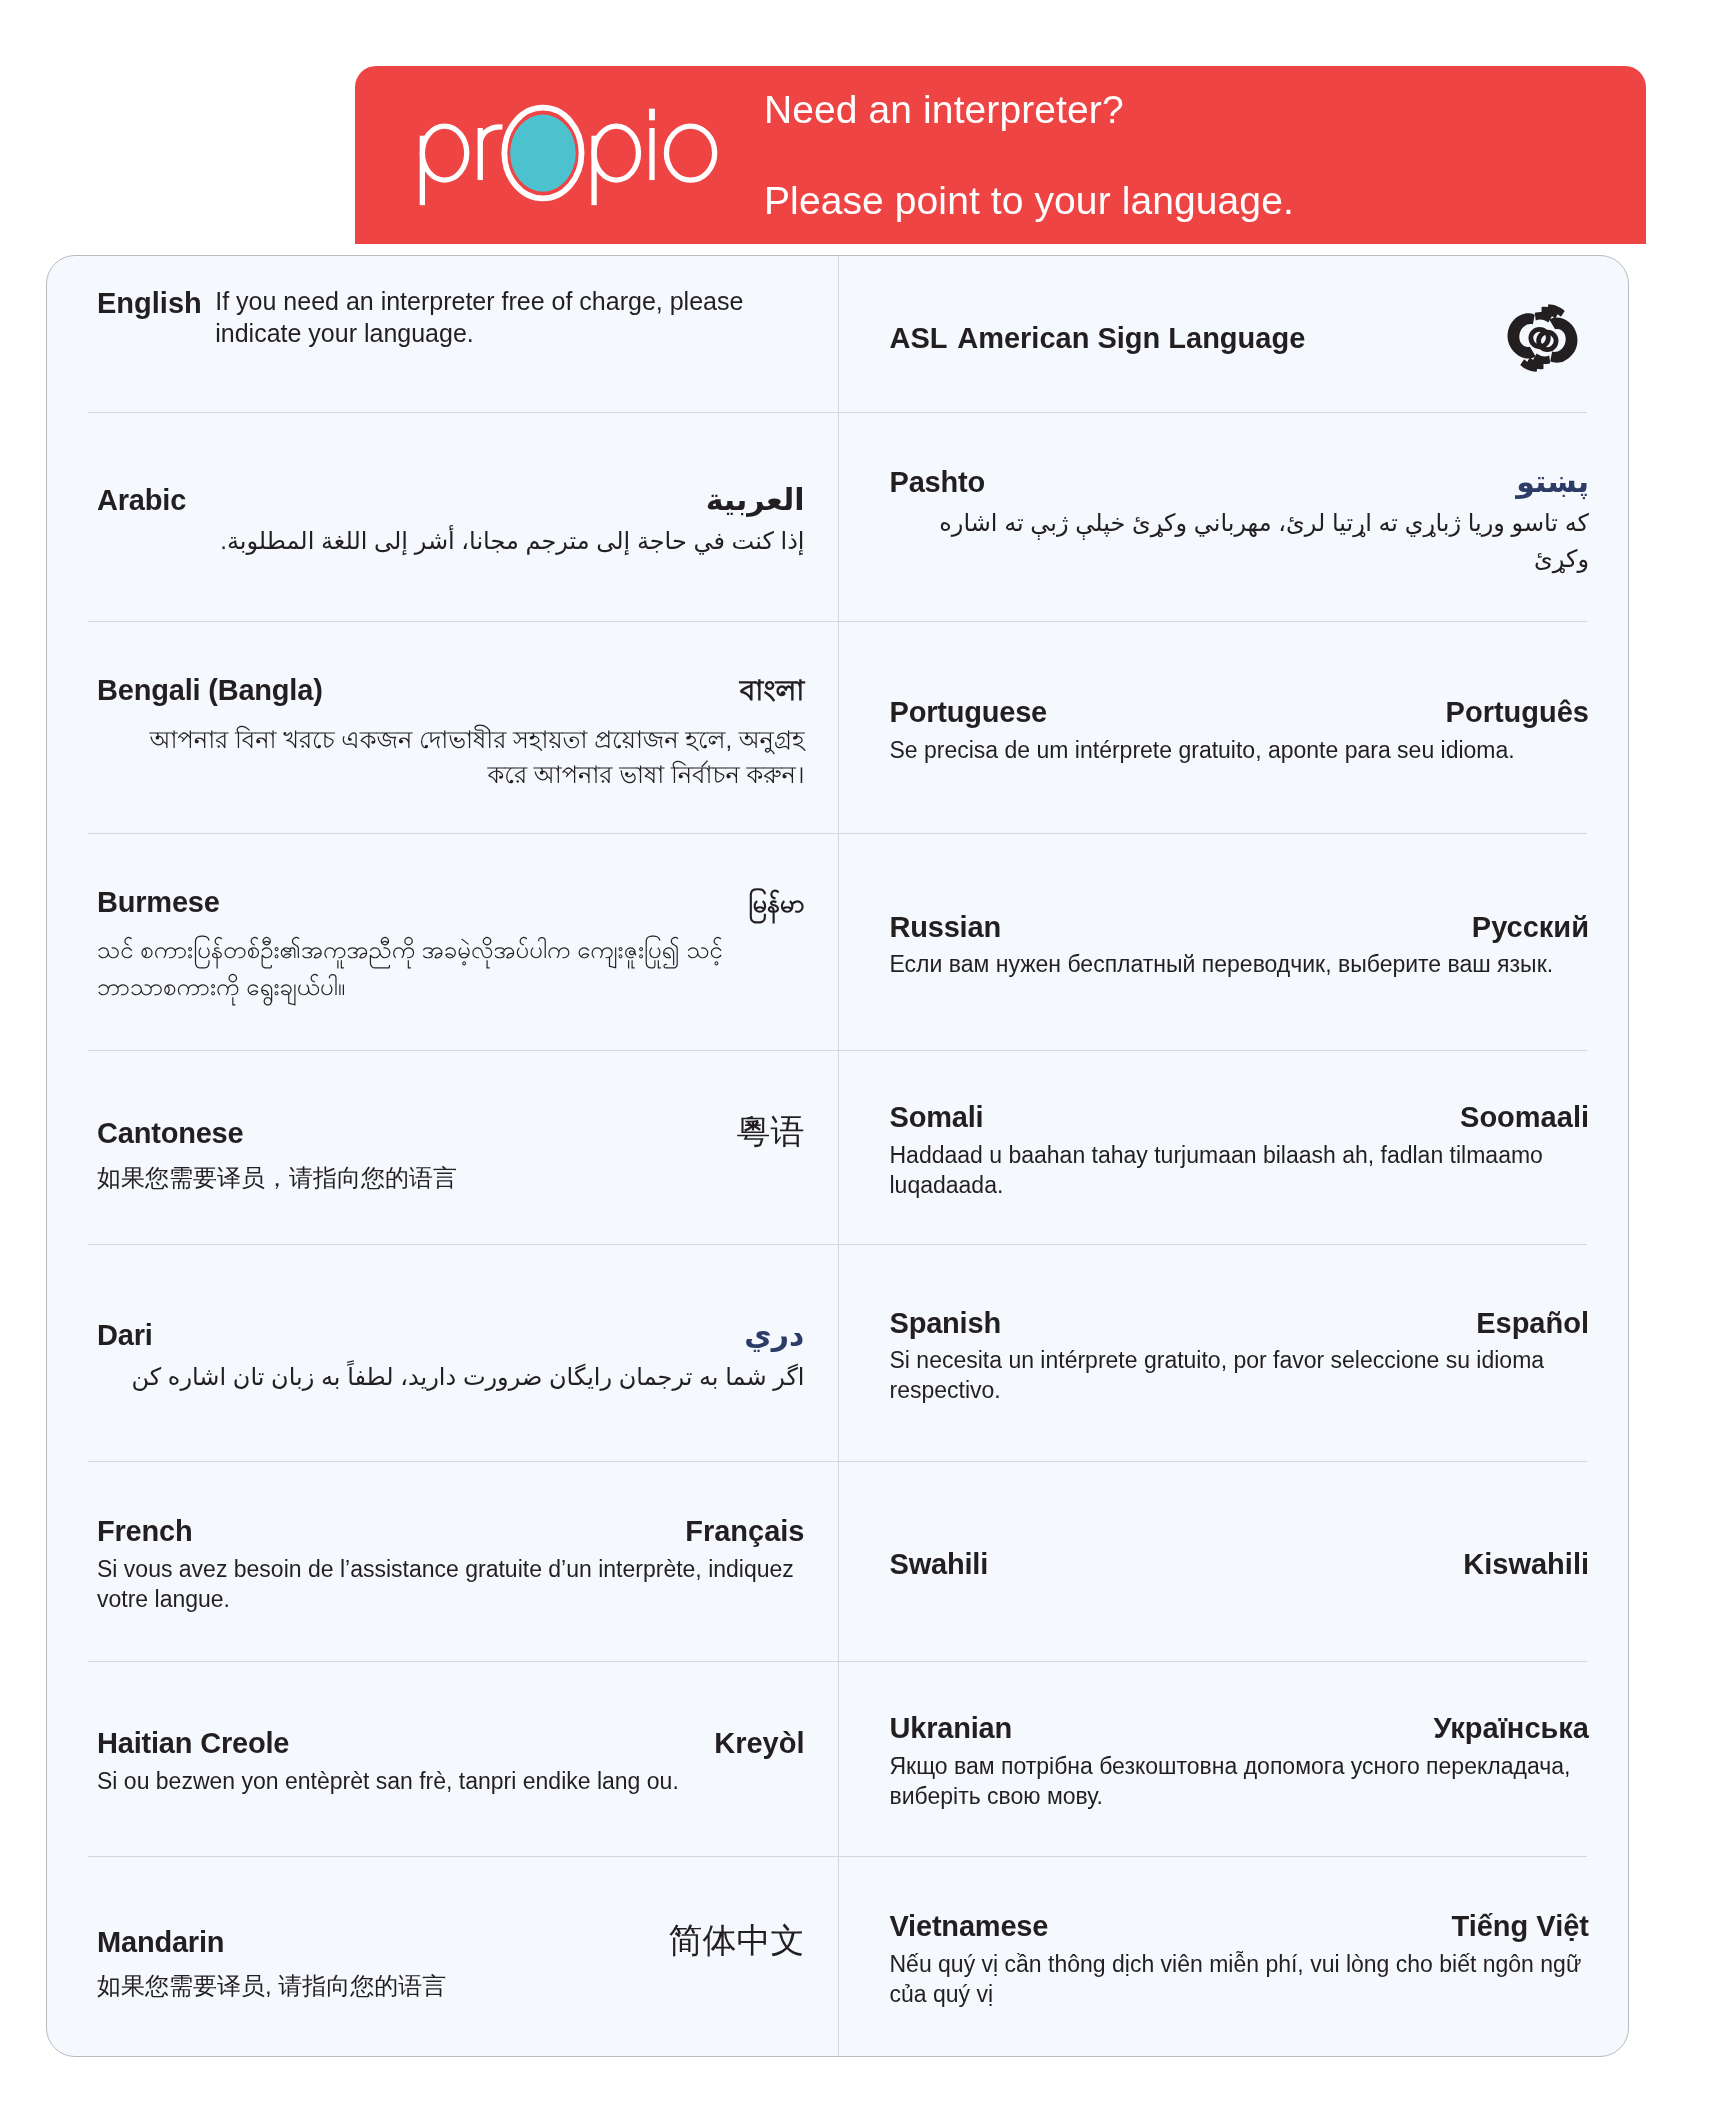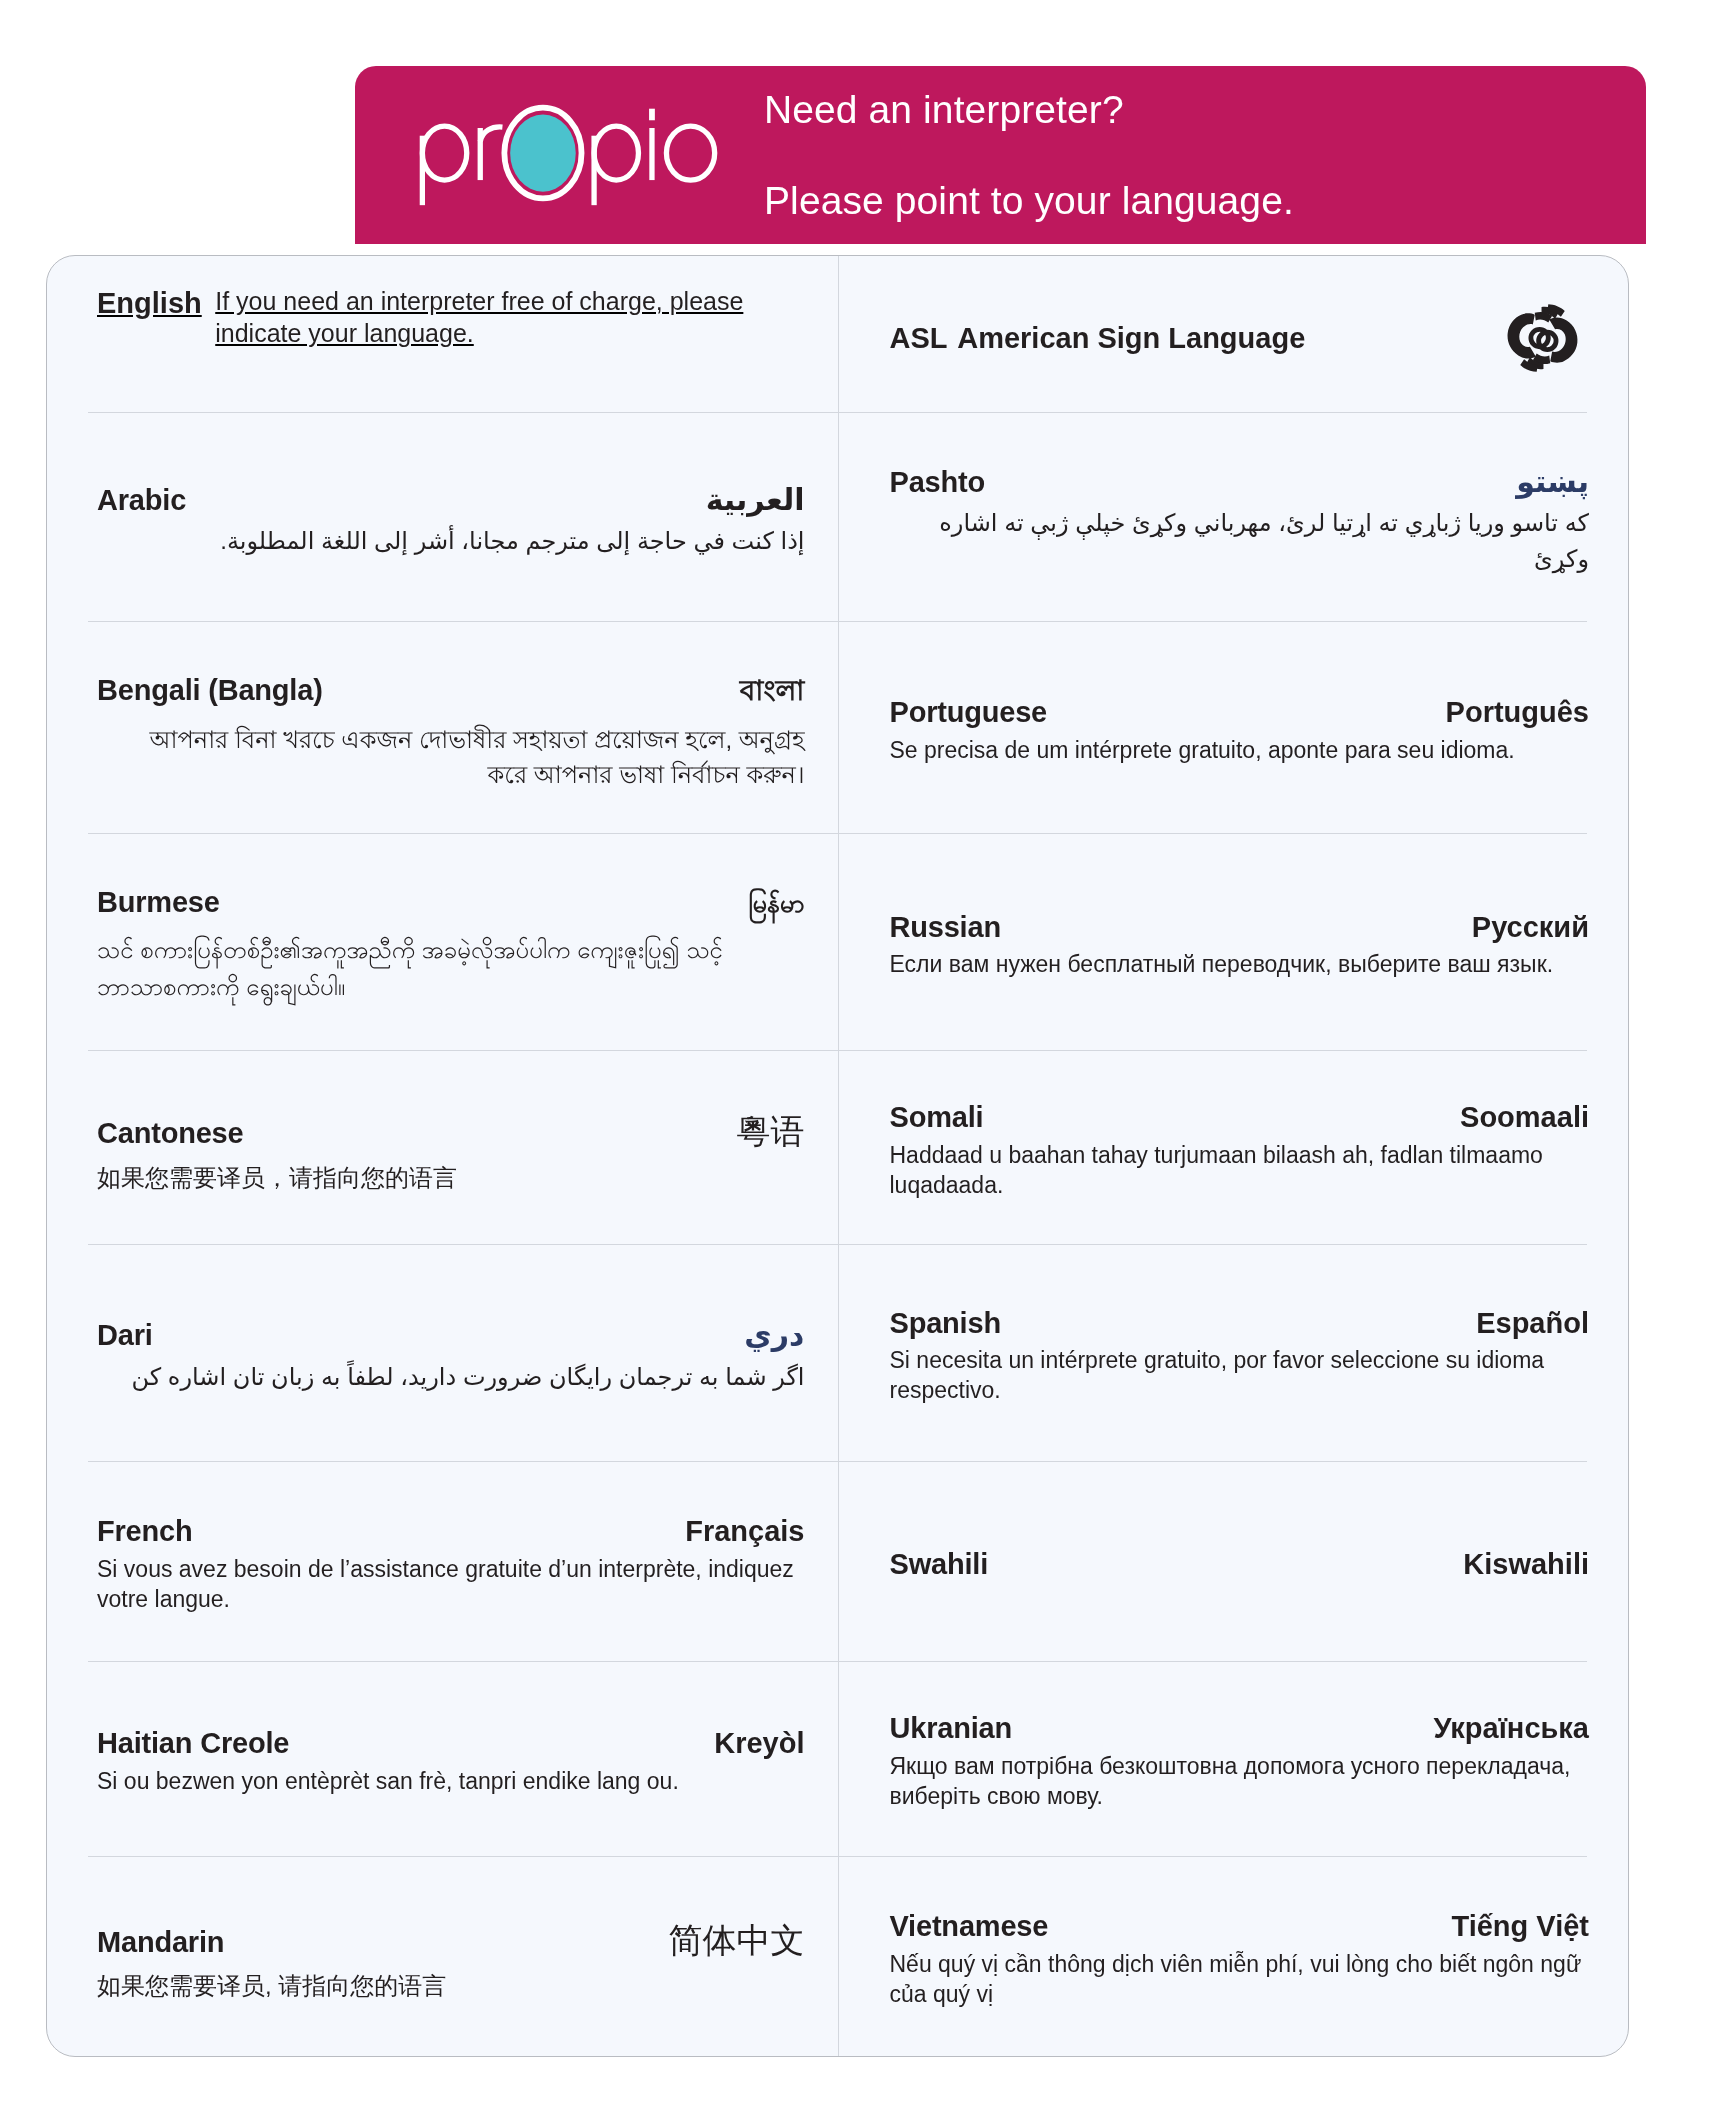--- a/index.html
+++ b/index.html
@@ -22,21 +22,21 @@
     height: 2124px;
   }
 
   
   .header-bar {
     position: absolute;
     left: 355px;
     top: 66px;
     width: 1291px;
     height: 178px;
-    background: #be185d;
+    background: #ef4444;
     border-radius: 21px 21px 0 0;
     display: flex;
     align-items: center;
     z-index: 3;
     box-sizing: border-box;
     padding-left: 42px;
   }
 
   
   .logo {
@@ -178,21 +178,20 @@
     line-height: 1.45;
     text-align: right;
     padding-left: 33px;
   }
 
   
   .row-intro .cell.left {
     flex-direction: row;
     align-items: flex-start;
     padding-top: 29px;
-    text-decoration: underline;
   }
   .intro-label {
     font-size: 29px;
     font-weight: 700;
     color: #231f20;
     flex: 0 0 auto;
     margin-right: 13.5px;
     line-height: 1.28;
   }
   .intro-text {

